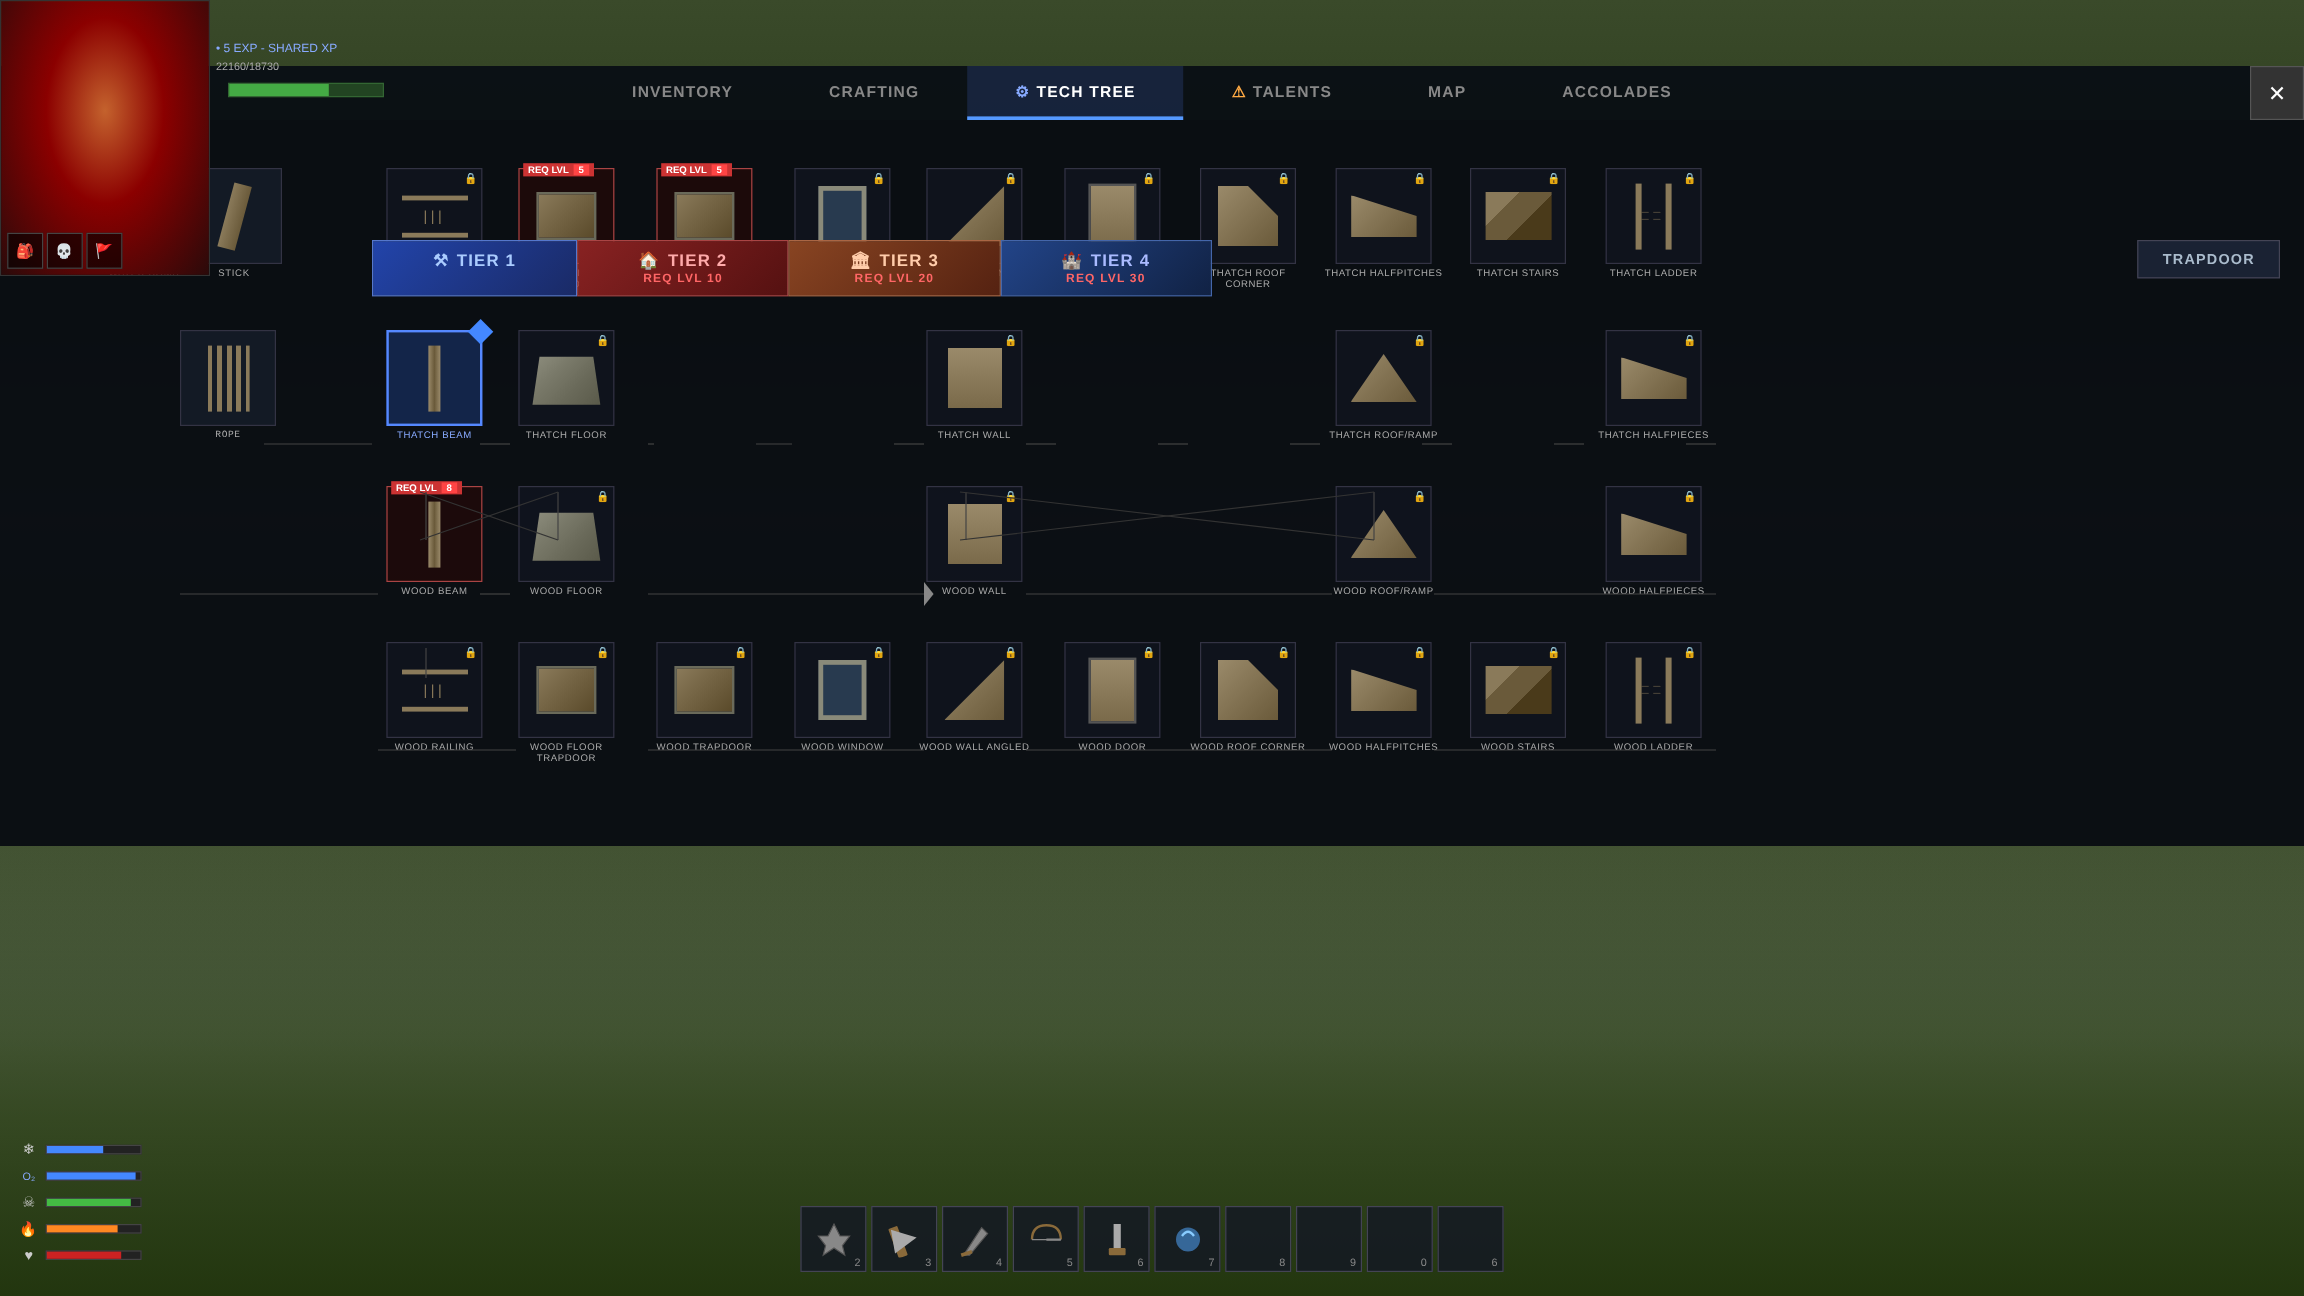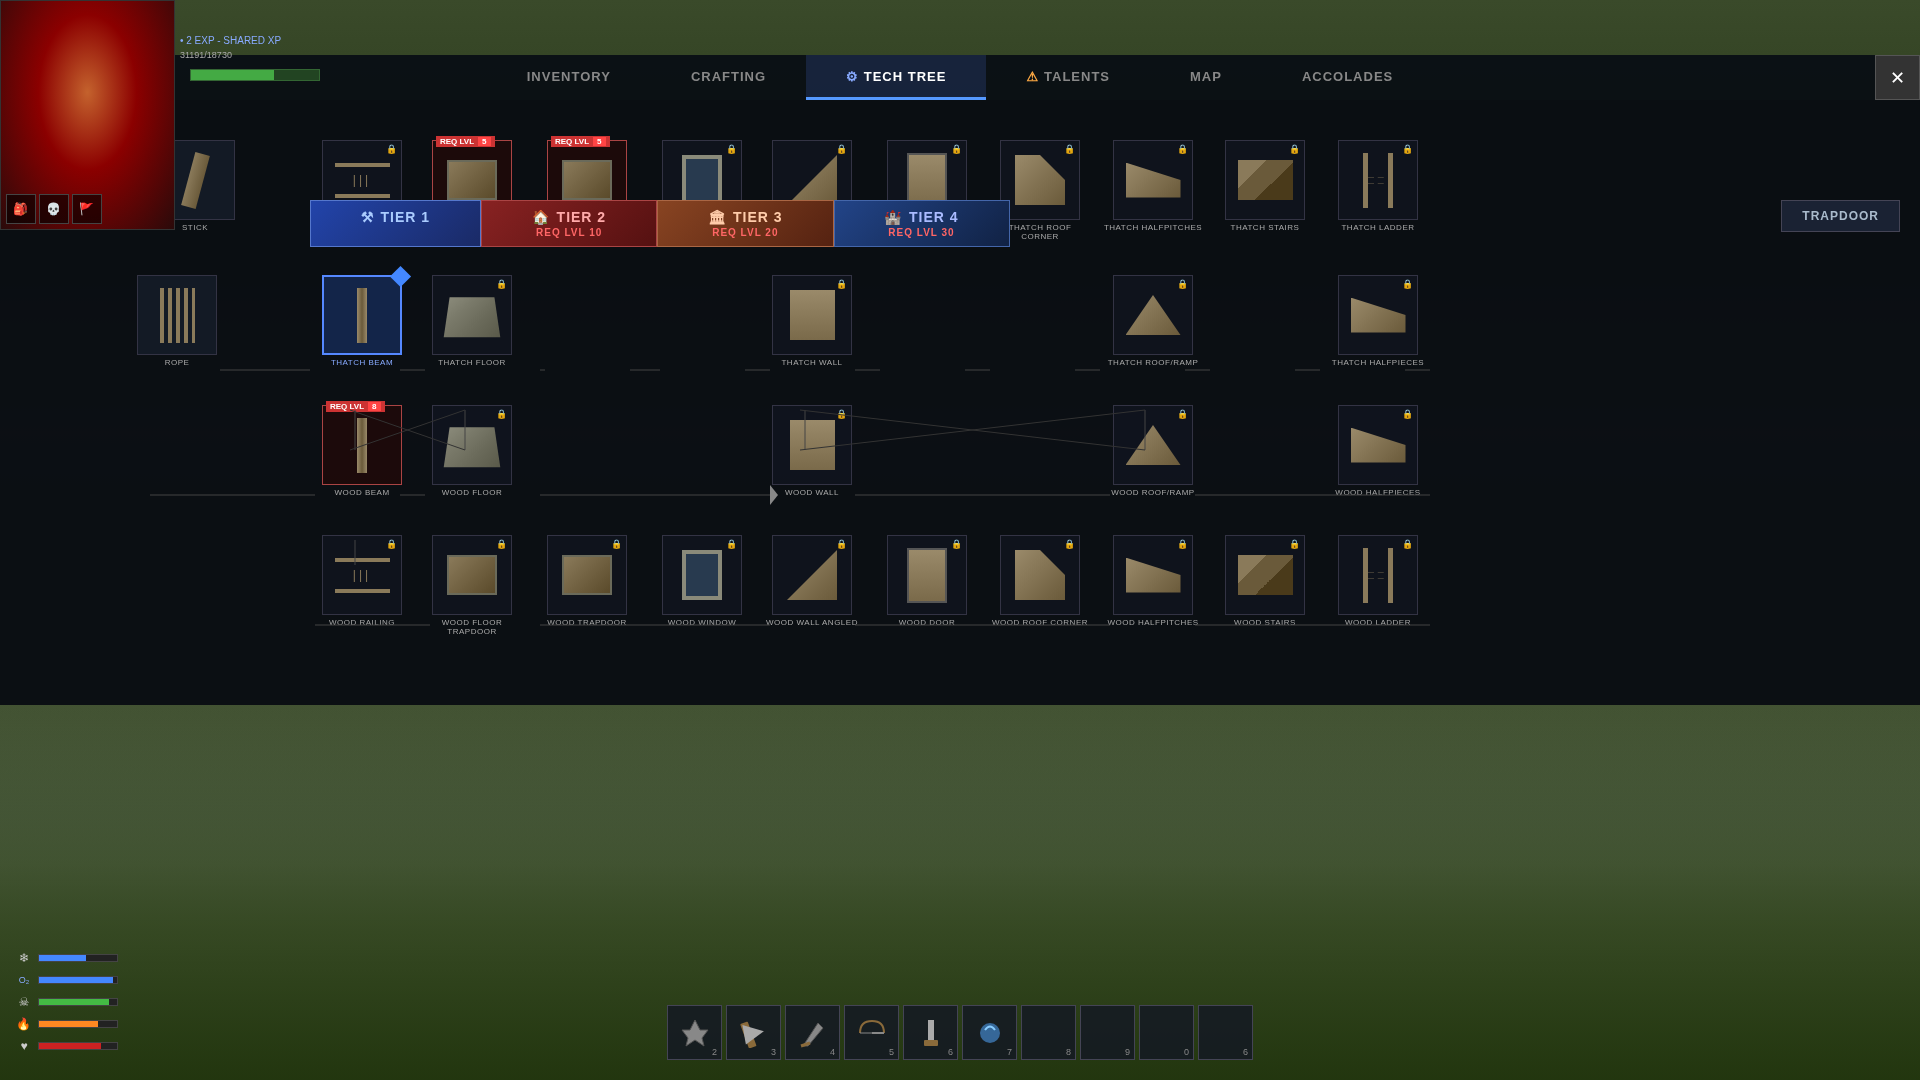--- a/index.html
+++ b/index.html
@@ -572,22 +572,22 @@
 <div class="webcam-overlay">
   <div class="webcam-person"></div>
   <div class="webcam-icons">
     <div class="webcam-icon-box">🎒</div>
     <div class="webcam-icon-box">💀</div>
     <div class="webcam-icon-box">🚩</div>
   </div>
 </div>
 
 <div class="xp-bar-container">
-  <div class="xp-text">• 2 EXP - SHARED XP</div>
-  <div class="xp-numbers">31191/18730</div>
+  <div class="xp-text">• 5 EXP - SHARED XP</div>
+  <div class="xp-numbers">22160/18730</div>
   <div class="green-xp-bar">
     <div class="green-xp-fill"></div>
   </div>
 </div>
 
 <div class="nav-bar">
   <div class="nav-tab">INVENTORY</div>
   <div class="nav-tab">CRAFTING</div>
   <div class="nav-tab active">
     <span style="color:#88aaff; margin-right: 5px;">⚙</span>
@@ -809,21 +809,21 @@
         <div class="node-icon">
           <div class="icon-ladder"></div>
         </div>
       </div>
       <div class="node-label">THATCH LADDER</div>
     </div>
   </div>
 
   <div style="position:absolute; top: 175px; left: 0; right: 0;">
 
-    <div class="tech-node" style="left: 127px; top: 0;">
+    <div class="tech-node" style="left: 140px; top: 0; font-family: Liberation Mono, monospace;">
       <div class="node-box">
         <div class="node-icon">
           <div class="icon-rope"></div>
         </div>
       </div>
       <div class="node-label">ROPE</div>
     </div>
 
     <div class="tech-node" style="left: 312px; top: 0;">
       <div class="node-box active" style="border: 2px solid #5588ff;">

